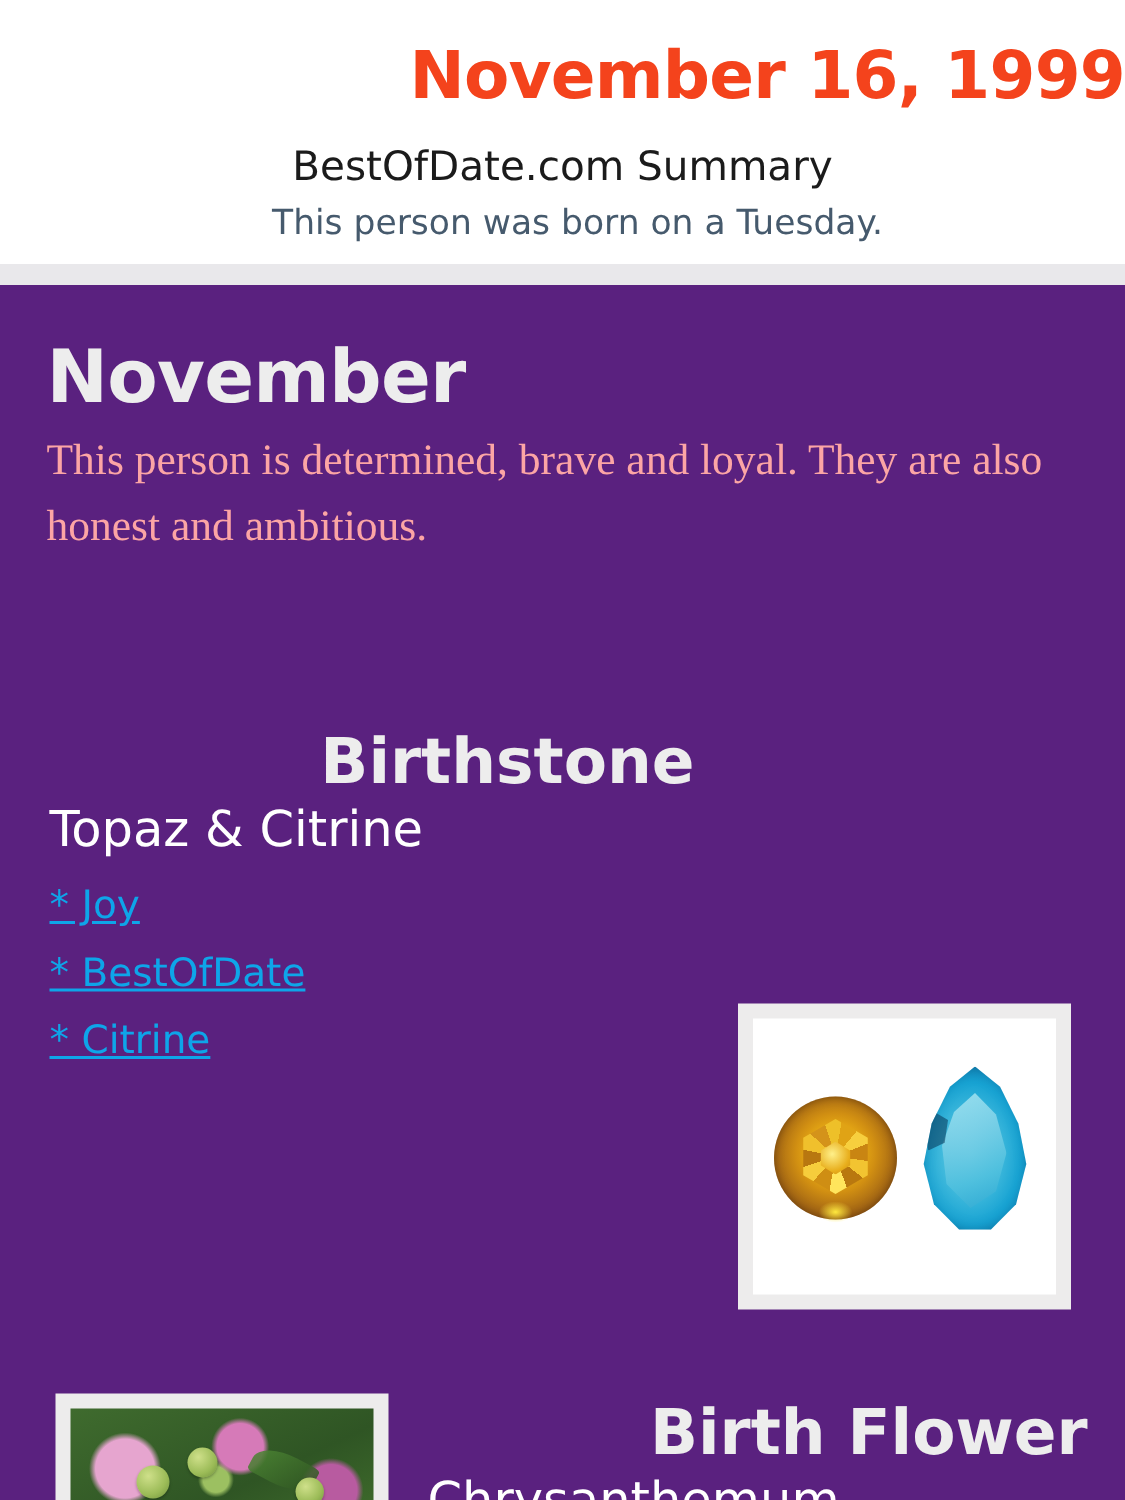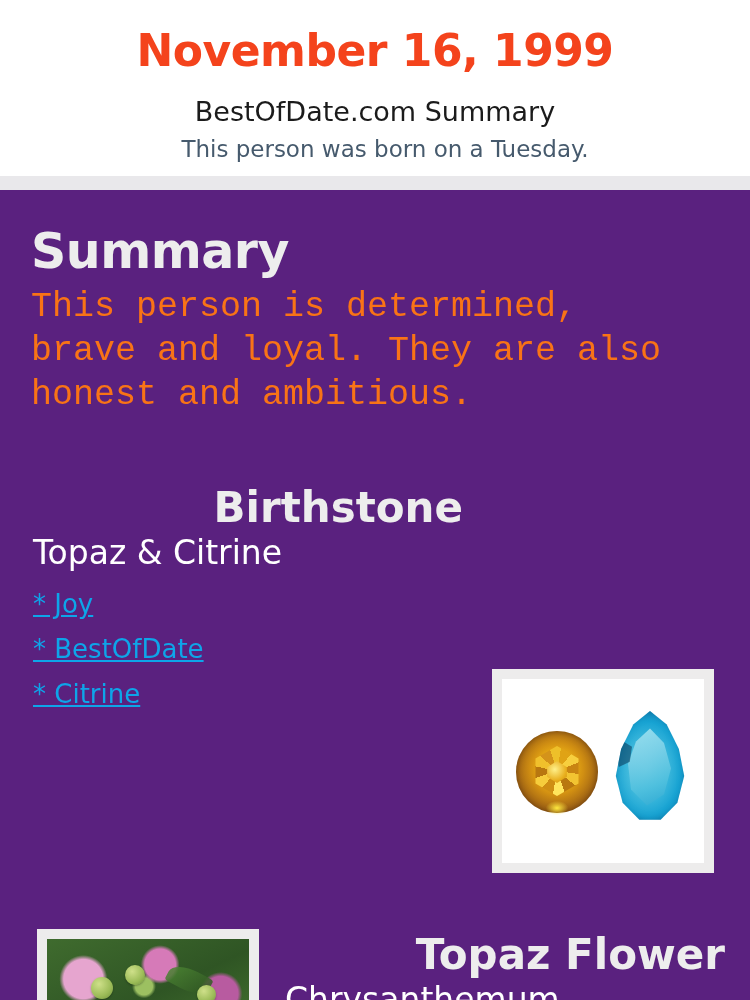--- a/index.html
+++ b/index.html
@@ -17,20 +17,21 @@
     text-align:center;
     padding-top:22px;
   }
   .header-date {
     font-family:"DejaVu Sans", sans-serif;
     font-size:44px;
     font-weight:700;
     letter-spacing:-0.5px;
     line-height:58px;
     color:#f4431c;
+    text-align:right;
   }
   .header-site {
     font-family:"DejaVu Sans", sans-serif;
     font-size:27px;
     font-weight:400;
     line-height:40px;
     color:#1b1b1b;
     margin-top:12px;
   }
   .header-weekday {
@@ -58,25 +59,25 @@
   .sign-block { position:absolute; left:31px; top:33px; width:690px; }
   .sign-name {
     font-family:"DejaVu Sans", sans-serif;
     font-size:49px;
     font-weight:700;
     letter-spacing:-0.5px;
     line-height:58px;
     color:#ededed;
   }
   .sign-desc {
-    font-family:Liberation Mono, monospace;
-    font-size:35px;
+    font-family:Liberation Serif, serif;
+    font-size:29px;
     font-weight:400;
     line-height:44px;
-    color:#f97316;
+    color:#fca5a5;
     margin-top:4px;
     max-width:665px;
   }
 
   
   .sec-title {
     font-family:"DejaVu Sans", sans-serif;
     font-size:42px;
     font-weight:700;
     line-height:52px;
@@ -221,21 +222,21 @@
 <div class="header">
   <div class="header-date">November 16, 1999</div>
   <div class="header-site">BestOfDate.com Summary</div>
   <div class="header-weekday">This person was born on a Tuesday.</div>
 </div>
 <div class="header-rule"></div>
 
 <div class="panel">
 
   <div class="sign-block">
-    <div class="sign-name">Summary</div>
+    <div class="sign-name">November</div>
     <div class="sign-desc">This person is determined, brave and loyal. They are also honest and ambitious.</div>
   </div>
 
   <div class="stone-block">
     <div class="sec-title">Birthstone</div>
     <div class="sec-sub">Topaz &amp; Citrine</div>
     <div class="sec-bullets">
       <div class="bullet">* Joy</div>
       <div class="bullet">* BestOfDate</div>
       <div class="bullet">* Citrine</div>
@@ -257,18 +258,18 @@
 
       <div class="bud" style="left:44px; top:38px;  width:22px; height:22px;"></div>
       <div class="bud" style="left:78px; top:26px;  width:20px; height:20px;"></div>
 
       <div class="bud" style="left:150px;top:46px;  width:19px; height:19px;"></div>
 
     </div>
   </div>
 
   <div class="flower-block">
-    <div class="sec-title">Topaz Flower</div>
+    <div class="sec-title">Birth Flower</div>
     <div class="sec-sub">Chrysanthemum</div>
 
   </div>
 
 </div>
 
 </body></html>

